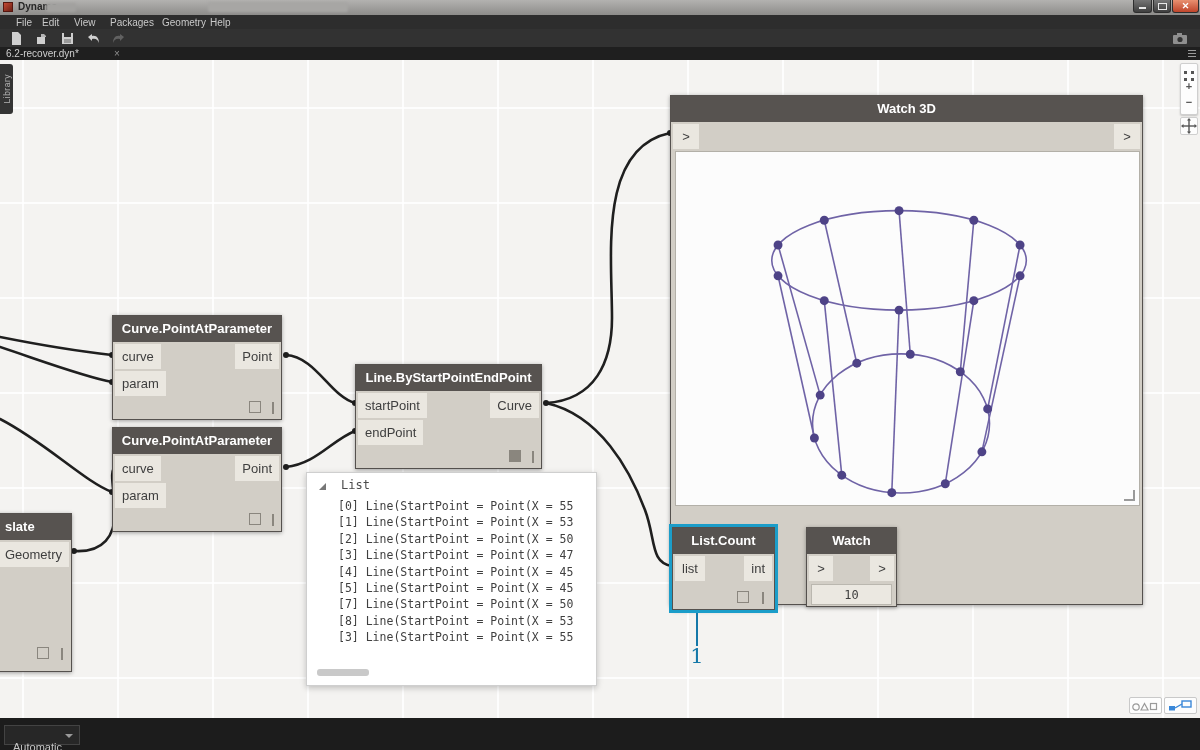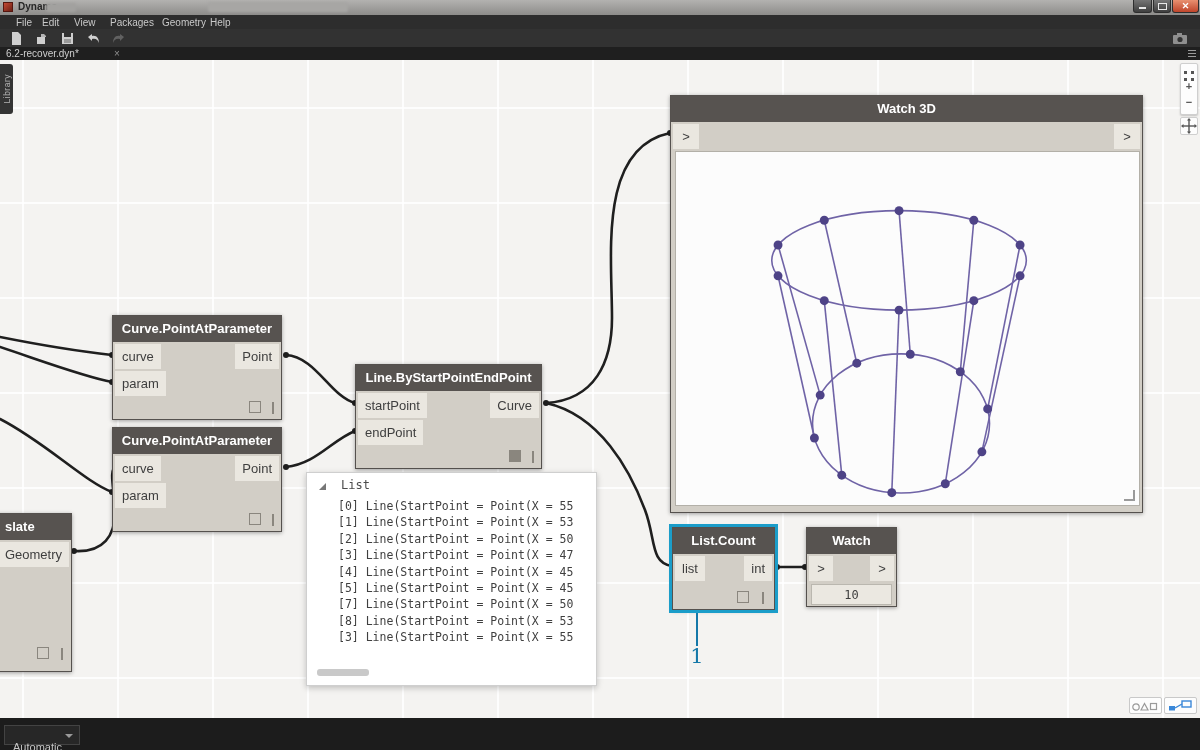--- a/index.html
+++ b/index.html
@@ -252,21 +252,21 @@
     <div class="node-header">Line.ByStartPointEndPoint</div>
     <div class="node-body">
       <div class="port in" style="top:2px">startPoint</div>
       <div class="port in" style="top:29px">endPoint</div>
       <div class="port out" style="top:2px">Curve</div>
       <div class="pcheck filled" style="right:20px;bottom:6px"></div>
       <div class="pbar" style="right:7px;bottom:5px"></div>
     </div>
   </div>
 
-  <div class="node" style="left:670px;top:95px;width:473px;height:418px;">
+  <div class="node" style="left:670px;top:95px;width:473px;height:510px;">
     <div class="node-header">Watch 3D</div>
     <div class="node-body">
       <div class="port in" style="top:2px;width:12px;text-align:center">&gt;</div>
       <div class="port out" style="top:2px;width:12px;text-align:center">&gt;</div>
       <div class="viewport">
         <svg width="463" height="353" viewBox="0 0 465 355">
           <g stroke="#6f63a6" stroke-width="1.6" fill="none">
             <ellipse cx="224" cy="109" rx="128" ry="50"></ellipse>
             <ellipse cx="226" cy="273" rx="89" ry="70"></ellipse>
             <line x1="345.7" y1="124.5" x2="307.3" y2="301.5"></line>

